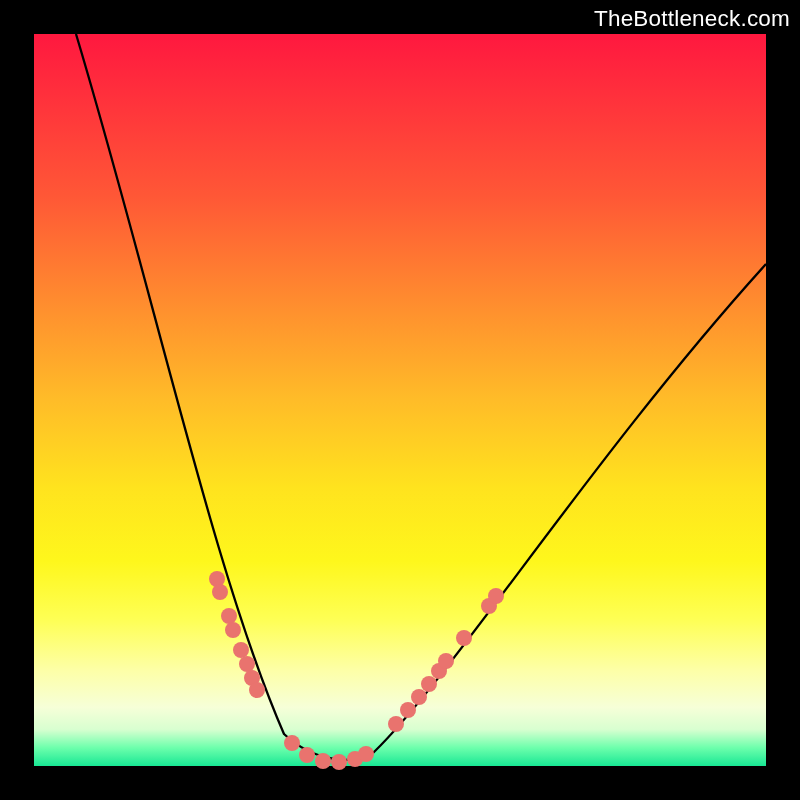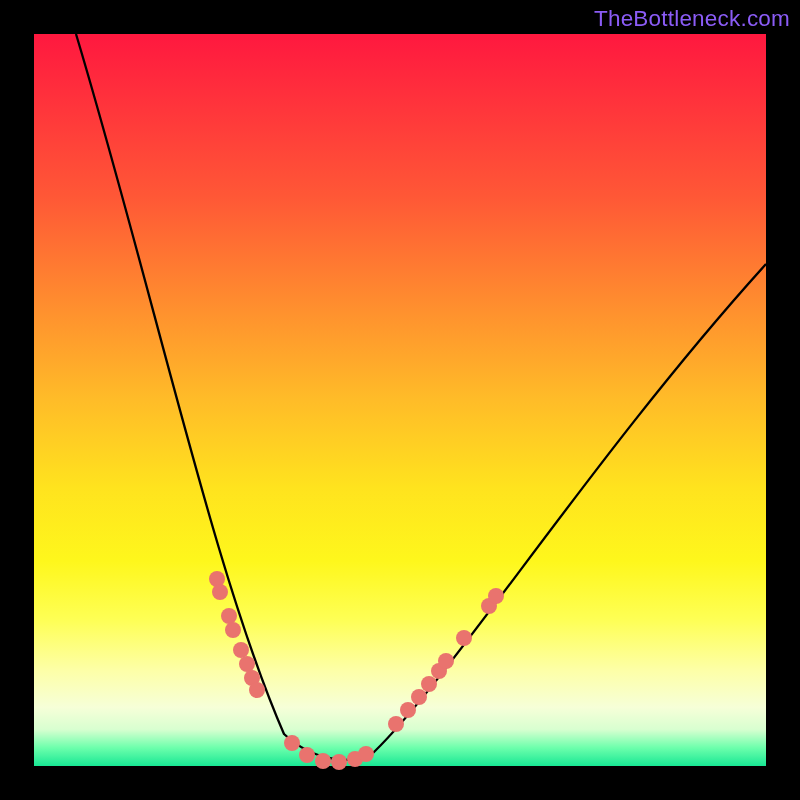--- a/index.html
+++ b/index.html
@@ -40,21 +40,21 @@
       #f6ffd8 92%,
       #d8ffd0 95%,
       #6dffac 97.5%,
       #18e794 100%
     );
   }
   .watermark {
     position: absolute;
     top: 6px;
     right: 10px;
-    color: #8b5cf6;
+    color: #ffffff;
     font-size: 22.5px;
     font-weight: 400;
     letter-spacing: 0.2px;
     font-family: Arial, Helvetica, sans-serif;
   }
   svg.curve {
     position: absolute;
     left: 0;
     top: 0;
     width: 732px;

